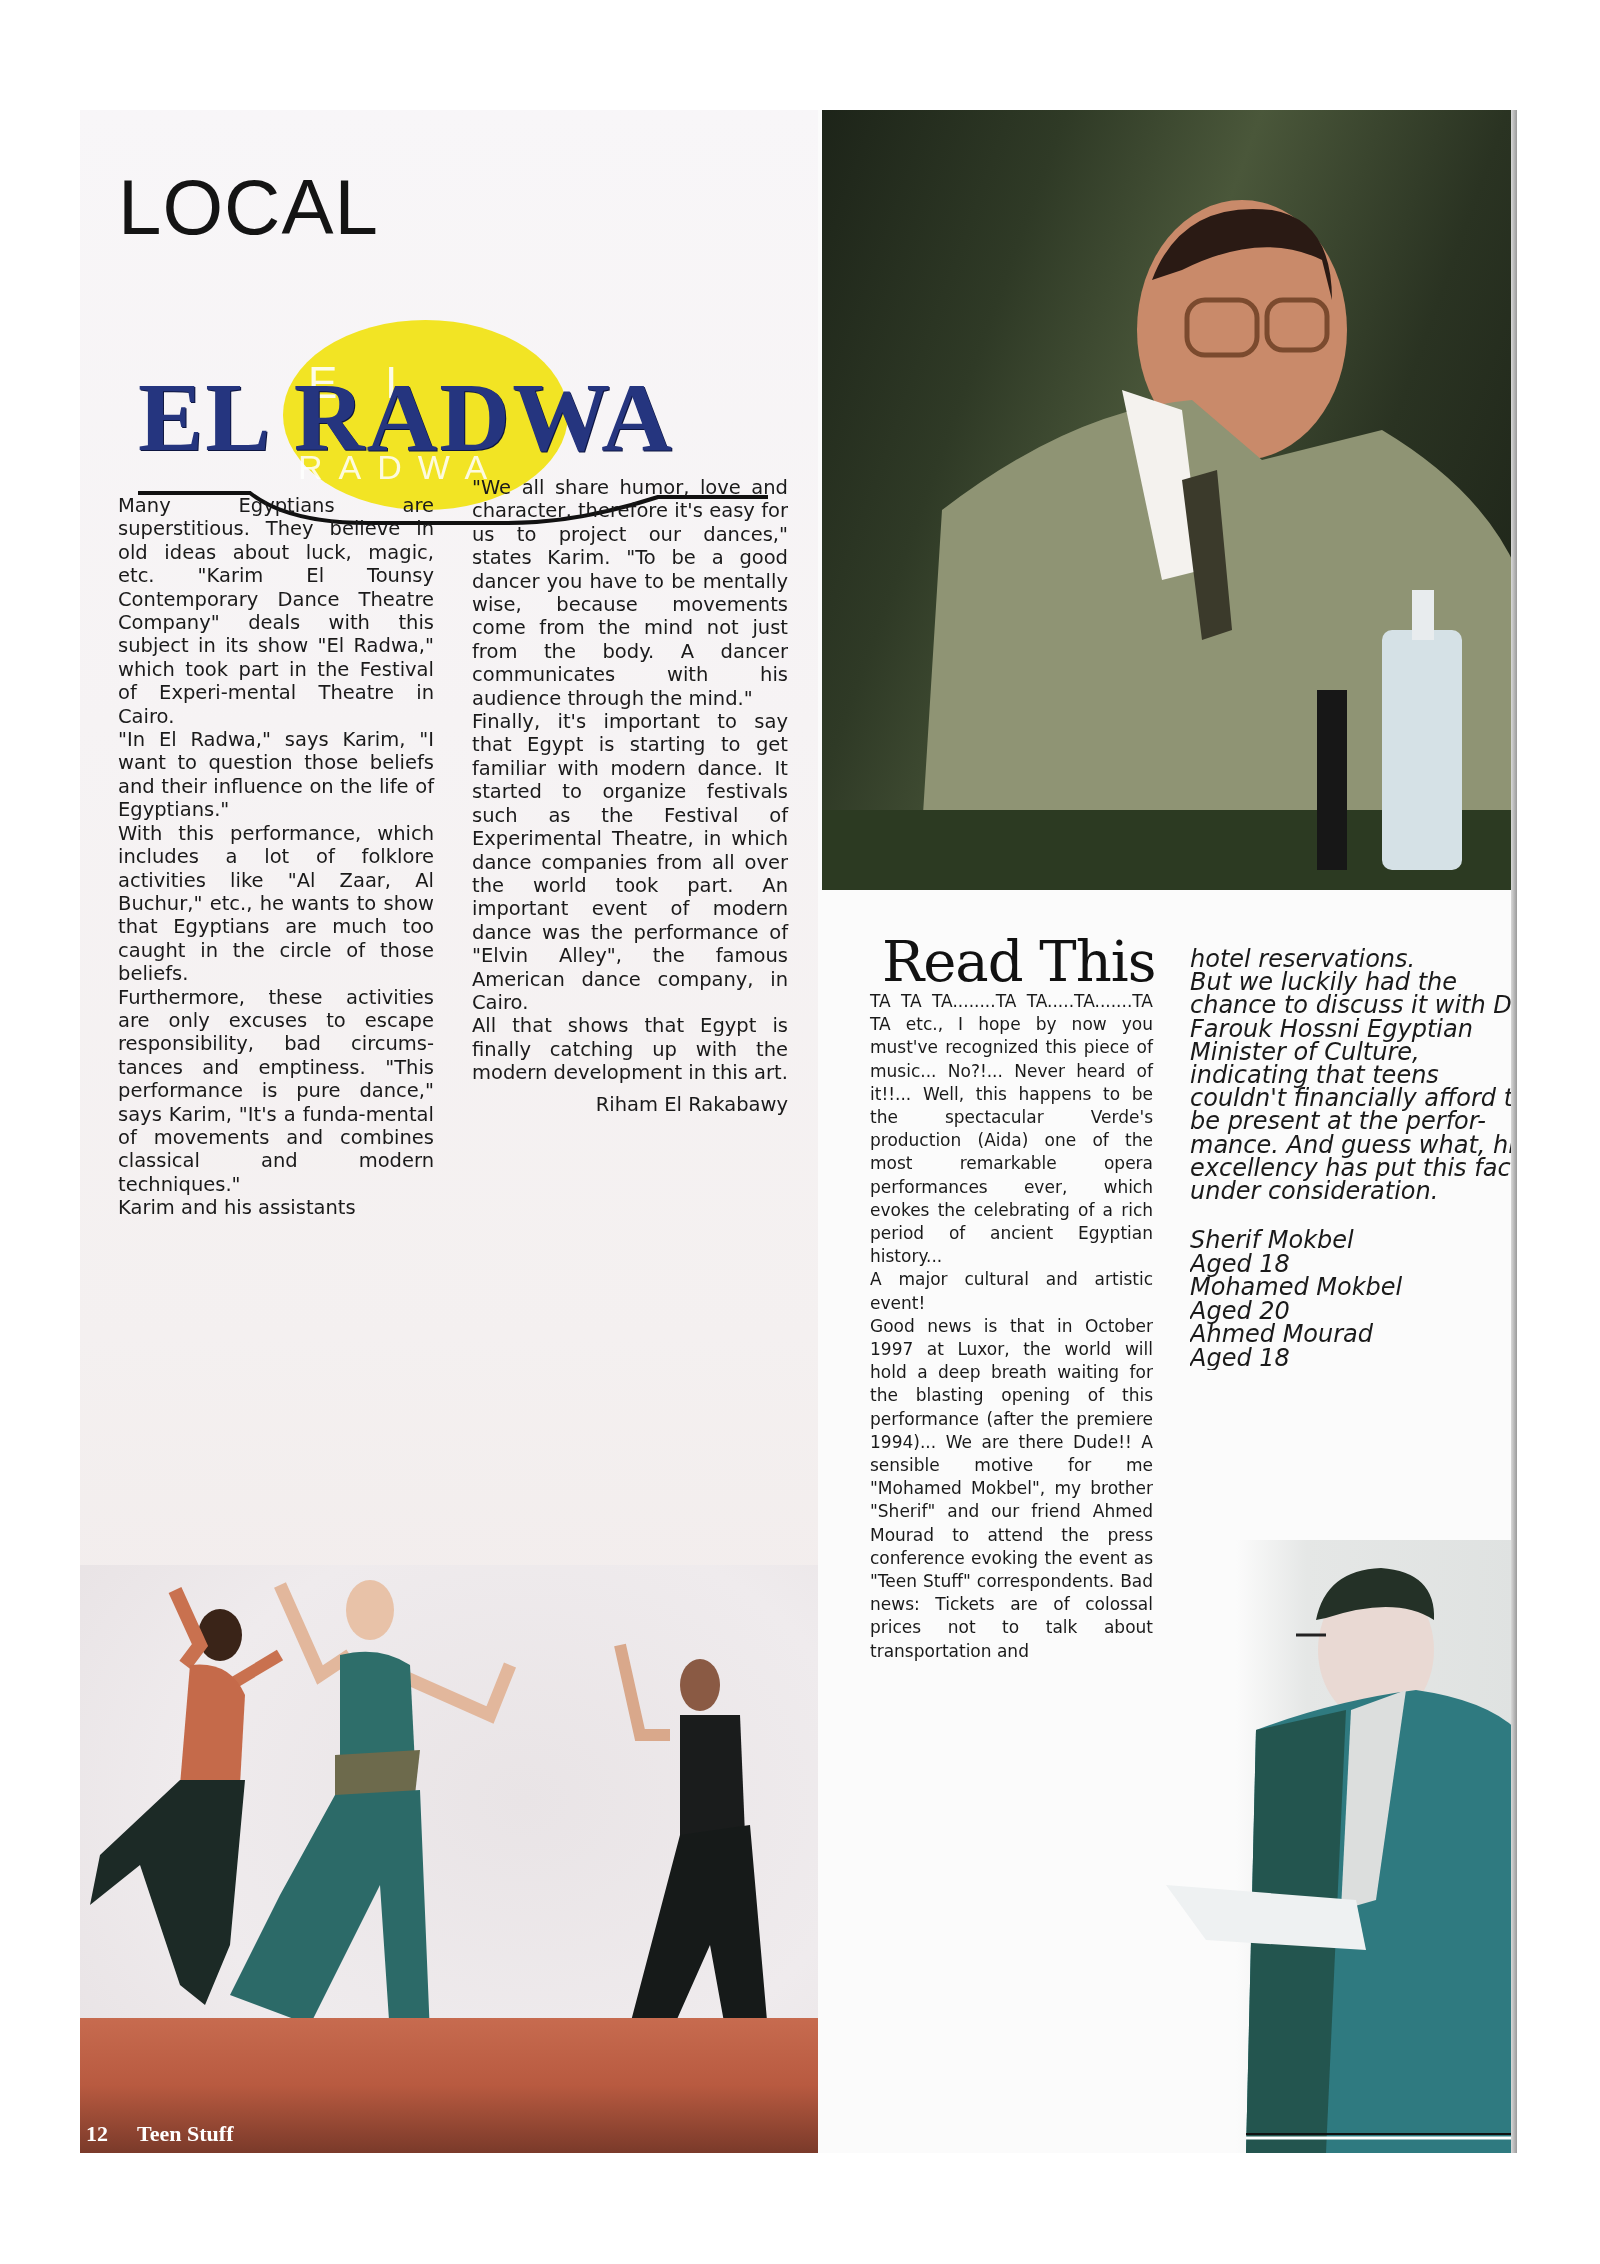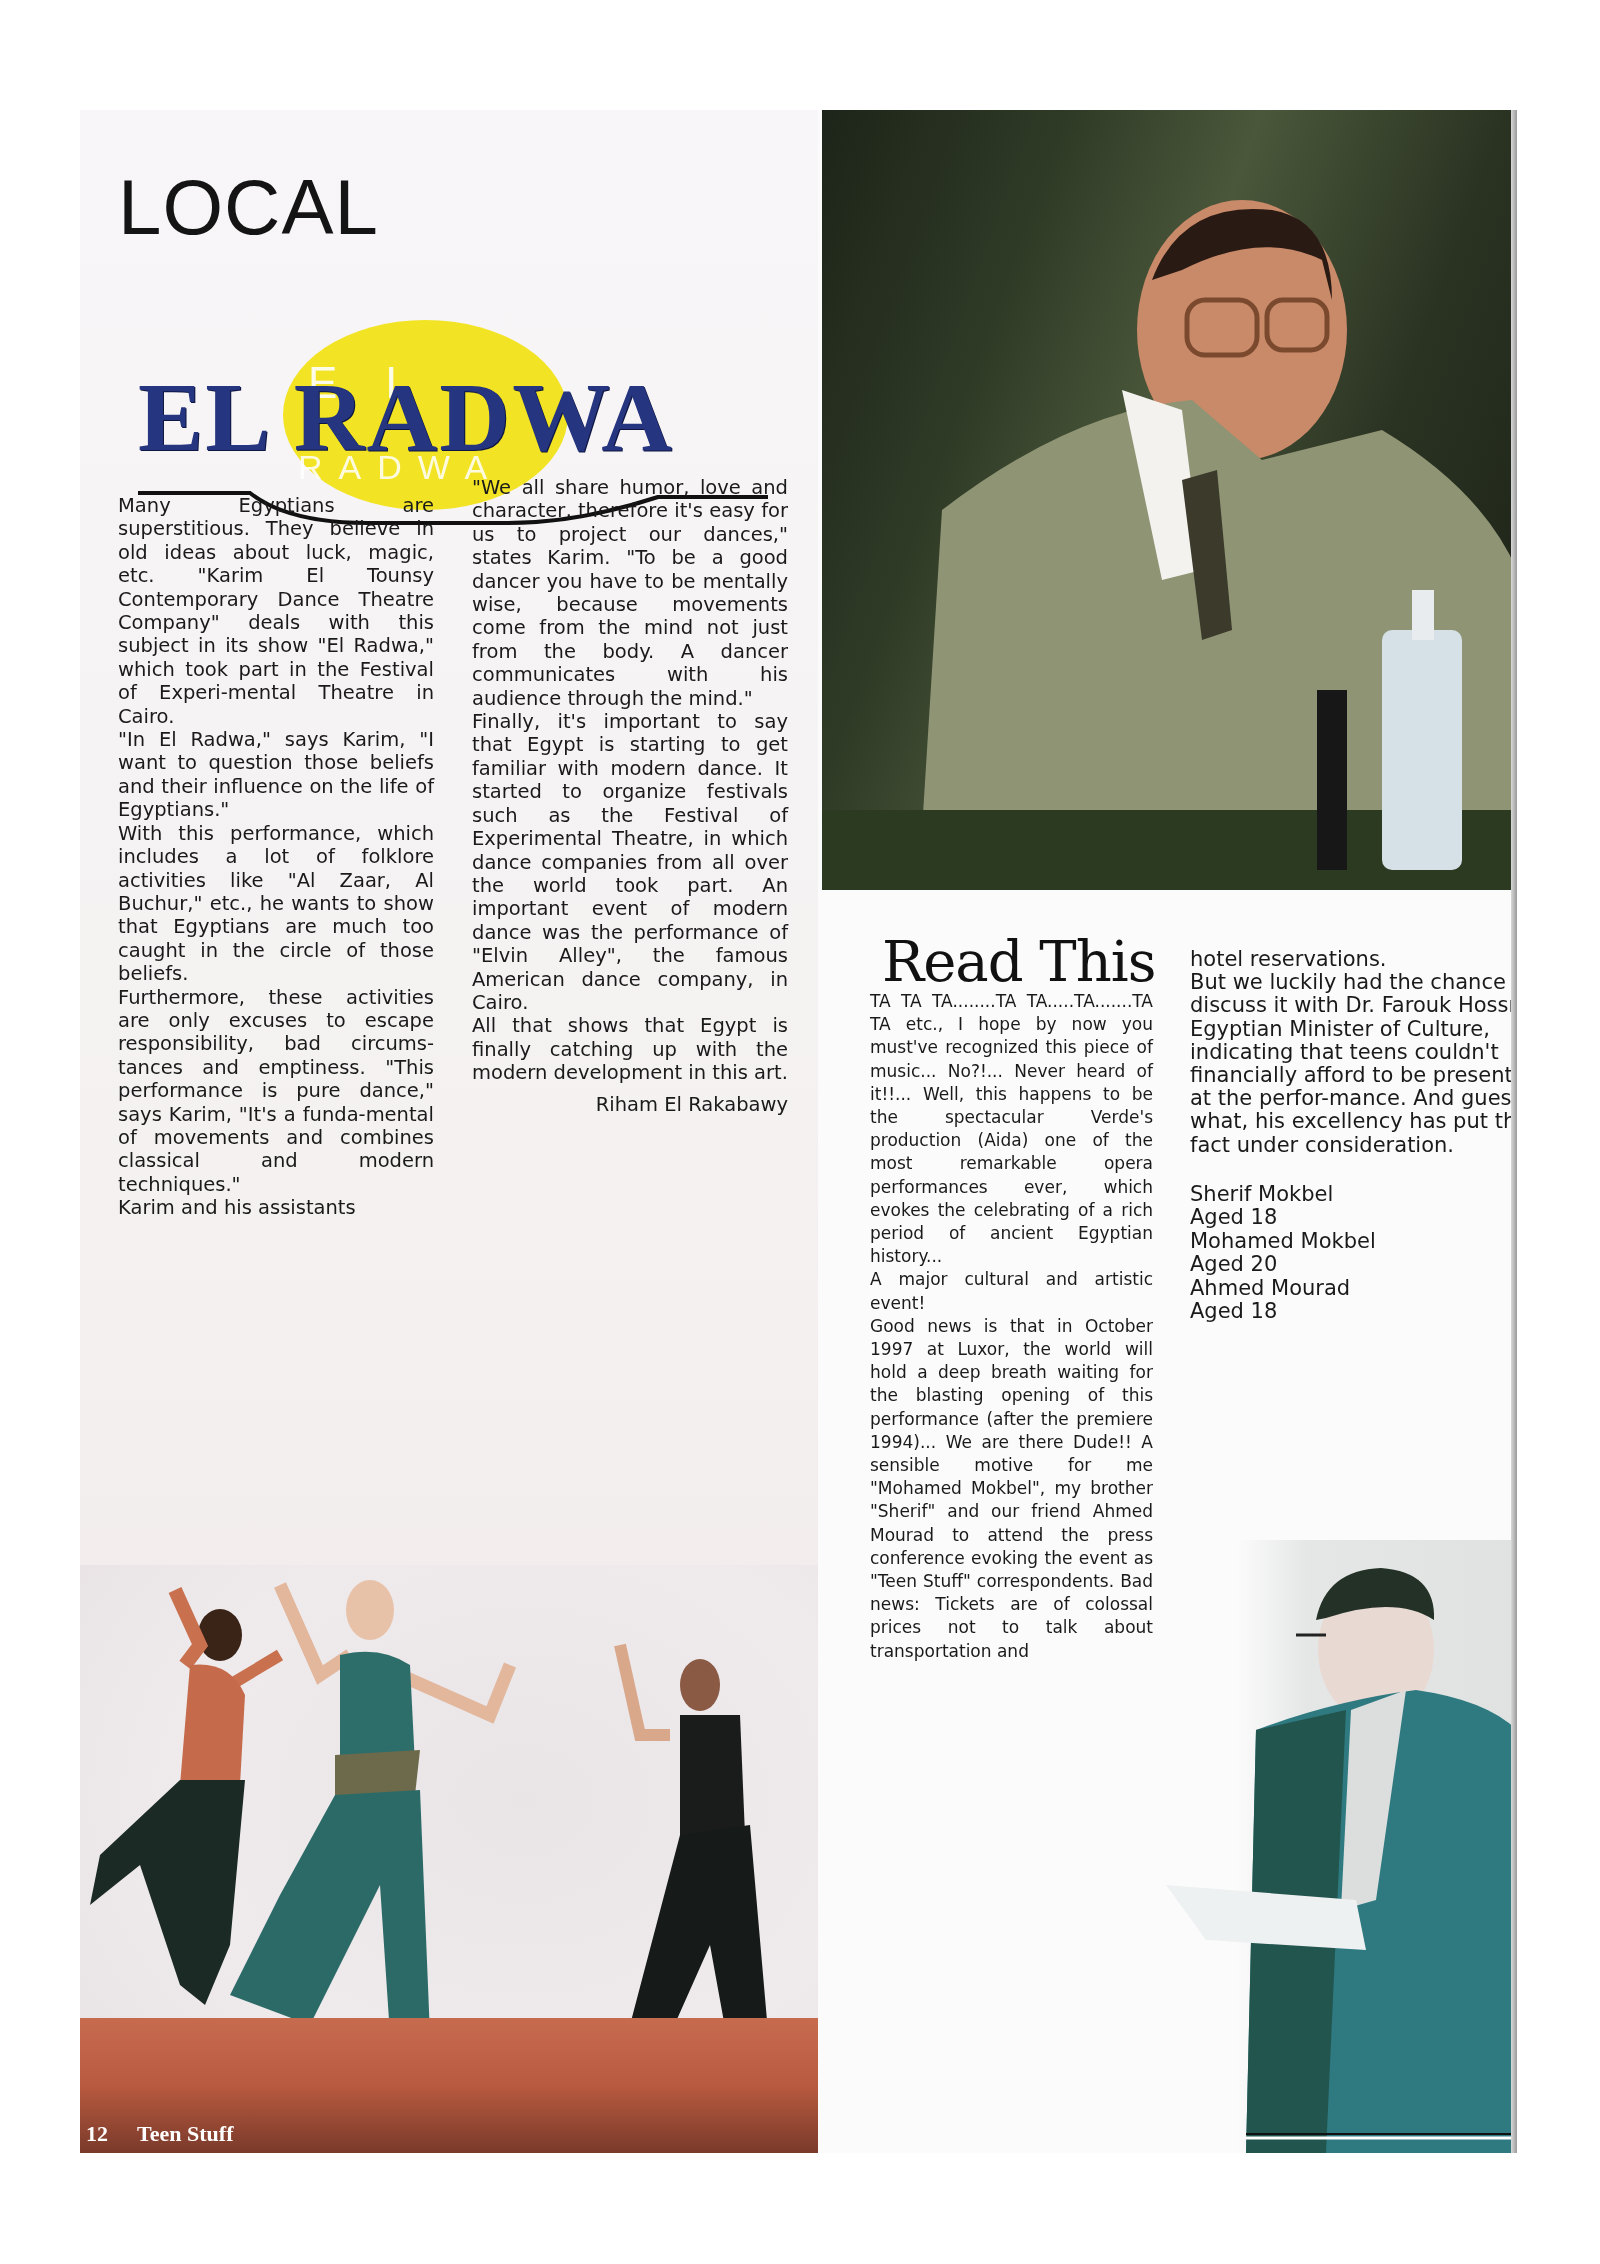--- a/index.html
+++ b/index.html
@@ -34,21 +34,21 @@
   .footer-label { position:absolute; left:6px; bottom:6px; font-family:"Liberation Serif", serif; font-size:22px; color:#fff; font-weight:bold; }
   .footer-label span { margin-right:24px; }
 
   
   .photo-minister { position:absolute; left:4px; top:0; width:695px; height:780px; overflow:hidden;
     background: linear-gradient(110deg,#1d2419 0%,#2f3a26 25%,#4a573a 45%,#2a3322 70%,#1a2016 100%); }
 
   
   .read-title { position:absolute; left:58px; top:819px; font-family:"DejaVu Serif", serif; font-size:56px; color:#111; letter-spacing:-1px;margin-left:6px; }
   .col-3 { left:52px; top:880px; width:283px; font-size:17px; line-height:23.2px; }
-  .col-4 { left:372px; top:838px; width:327px; font-size:21px; line-height:23.2px; text-align:left; white-space:nowrap; overflow:hidden; }
+  .col-4 { left:372px; top:838px; width:327px; font-size:24px; line-height:23.2px; text-align:left; white-space:nowrap; overflow:hidden;font-style:italic; }
   .col-4 p { white-space:normal; width:350px; }
   .signatures { margin-top:26px; text-align:left; }
   .signatures div { line-height:23.5px; }
 
   
   .photo-youth { position:absolute; left:348px; top:1430px; width:351px; height:613px; overflow:hidden;
     background: linear-gradient(90deg,#fbfbfb 0%,#fbfbfb 20%,#e5e7e6 40%,#dfe2e1 100%); }
   .page-edge { position:absolute; right:0; top:0; width:6px; height:2043px; background:linear-gradient(90deg,#d8d8d8,#9a9a9a); }
 </style>
 </head>

